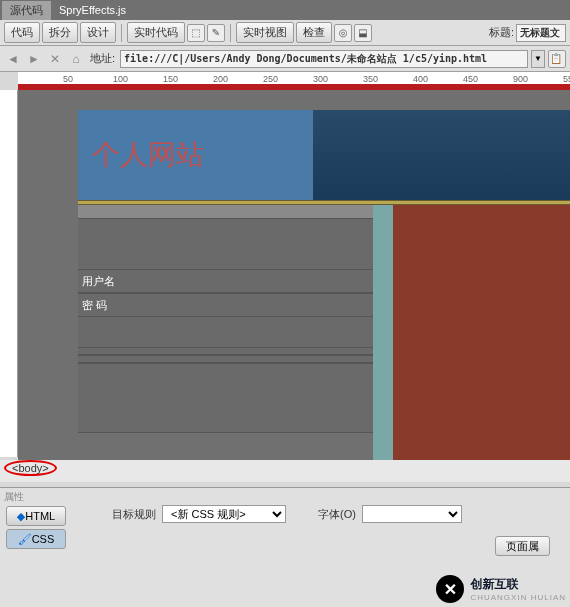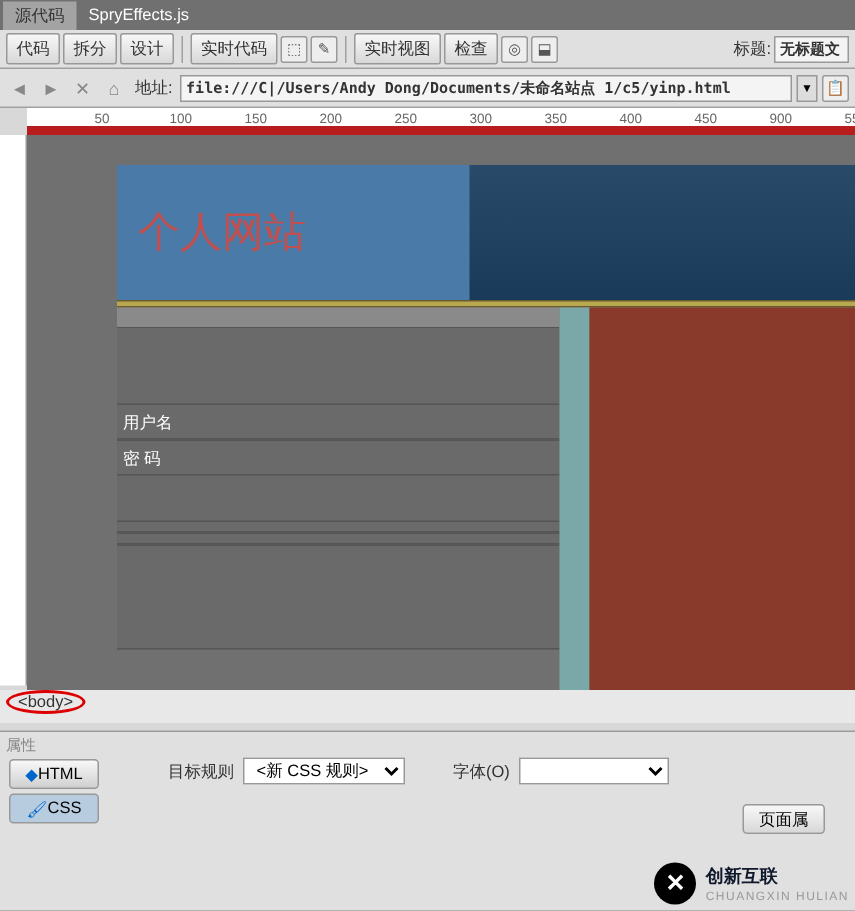--- a/index.html
+++ b/index.html
@@ -159,21 +159,21 @@
         <span>HTML</span>
       </div>
     <div class="prop-tab active">
         <span style="color:#06c">🖌</span>
         <span>CSS</span>
       </div>
   </div>
   <div class="prop-content">
     <div class="prop-row">
       <span class="prop-label">目标规则</span>
-      <select class="prop-select" style="width:108px"><option>&lt;新 CSS 规则&gt;</option></select>
+      <select class="prop-select" style="width:124px"><option>&lt;新 CSS 规则&gt;</option></select>
       <span style="width:20px"></span>
       <span class="prop-label">字体(O)</span>
       <select class="prop-select" style="width:100px"><option></option></select>
     </div>
     <div class="prop-row" style="margin-top:8px;justify-content:flex-end;padding-right:20px">
       <button class="prop-btn">页面属</button>
     </div>
   </div>
 </div>
 

